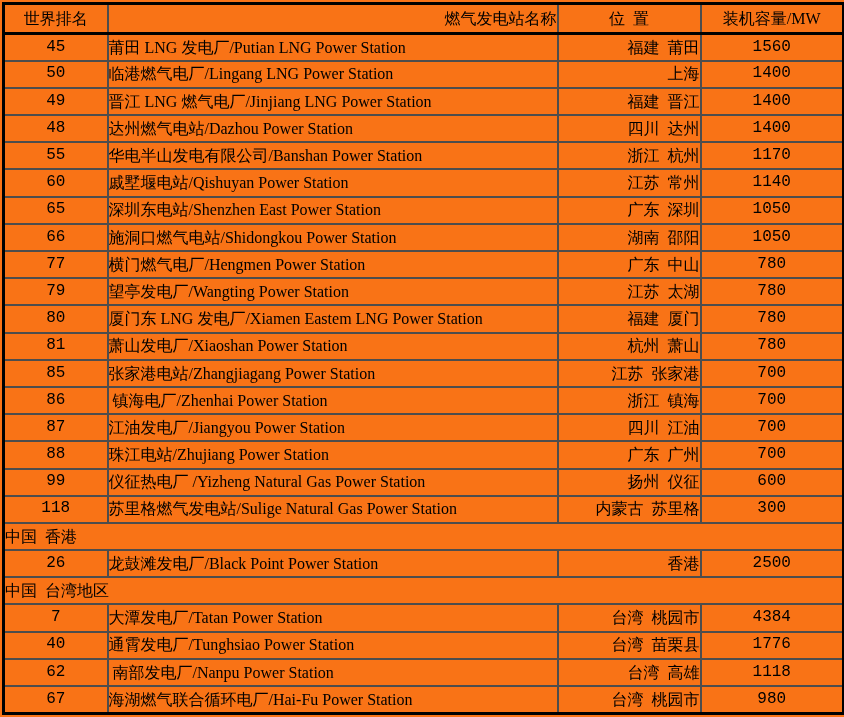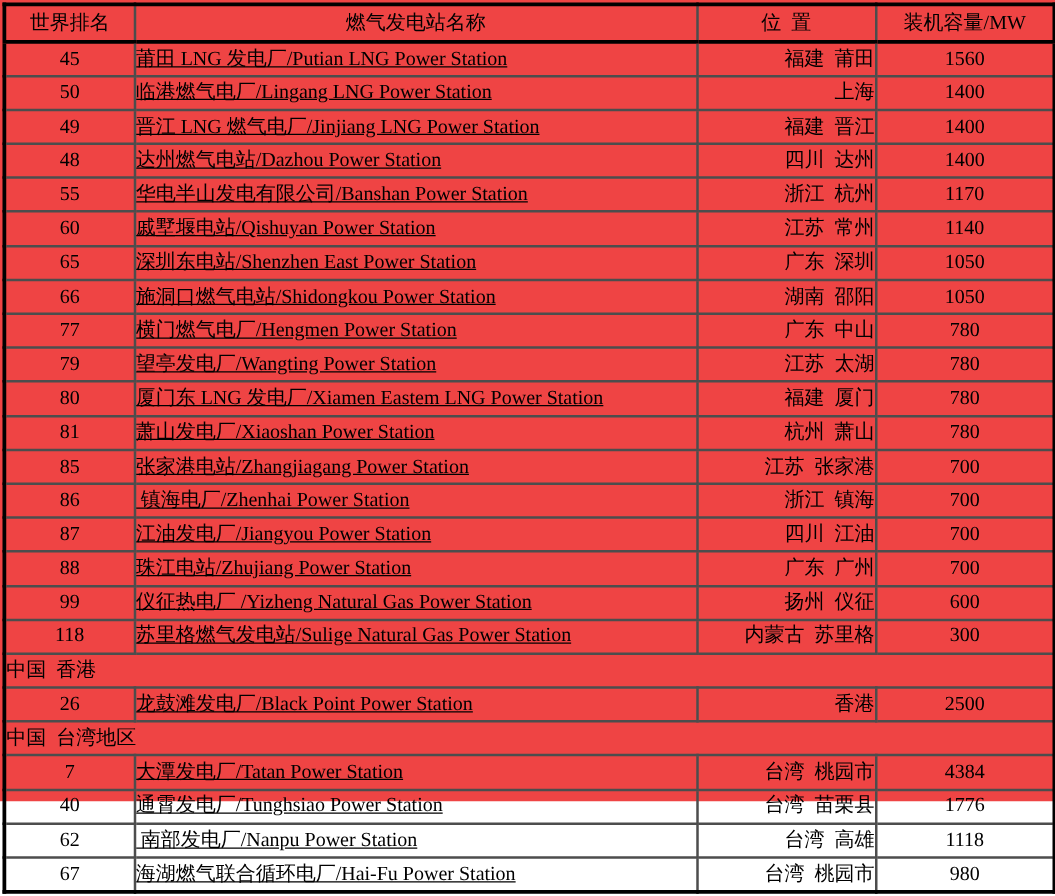--- a/index.html
+++ b/index.html
@@ -9,23 +9,23 @@
   }
   body {
     width: 844px;
     height: 717px;
     font-family: "Liberation Serif", "DejaVu Serif", serif;
     color: #000;
   }
   .page {
     box-sizing: border-box;
     width: 844px;
-    height: 641px;
+    height: 717px;
     padding: 2px;
-    background: #ef4444;
+    background: #f97316;
   }
   table.power-table {
     border-collapse: collapse;
     table-layout: fixed;
     width: 840px;
     height: 713px;
     border: 3px solid #000000;
   }
   .power-table th,
   .power-table td {
@@ -38,25 +38,25 @@
     line-height: 1.1;
   }
   .power-table thead th {
     border-bottom: 3px solid #000000;
     height: 27px;
   }
   .power-table tbody tr {
     height: 24.5px;
   }
   .th-rank, .th-loc, .th-cap { text-align: center; }
-  .th-name { text-align: center; padding-left: 68px; }
-  .rank-cell { text-align: center; }
-  .name-cell { text-align: left; padding-left: 6px; text-decoration: underline; }
+  .th-name { text-align: right; padding-left: 68px; }
+  .rank-cell { text-align: center; font-family: Liberation Mono, monospace; }
+  .name-cell { text-align: left; padding-left: 6px; }
   .location-cell { text-align: right; padding-left: 7px; }
-  .capacity-cell { text-align: center; }
+  .capacity-cell { text-align: center; font-family: Liberation Mono, monospace; }
   .section-cell { text-align: left; padding-left: 9px; }
 </style>
 </head>
 <body>
 
 <div class="page">
   <table class="power-table">
     <colgroup>
       <col style="width:104px">
       <col style="width:450px">

